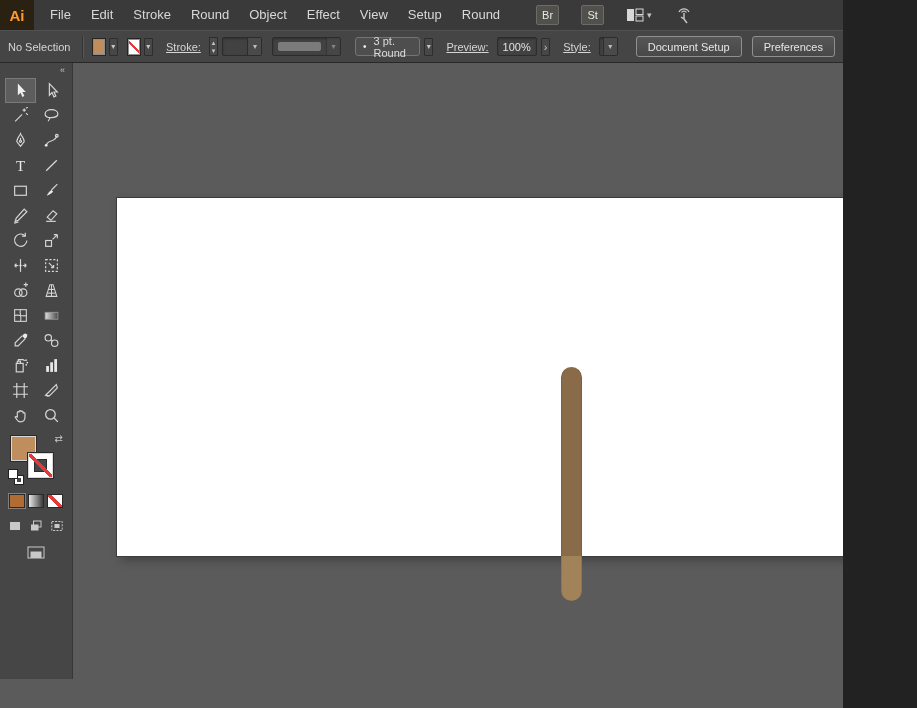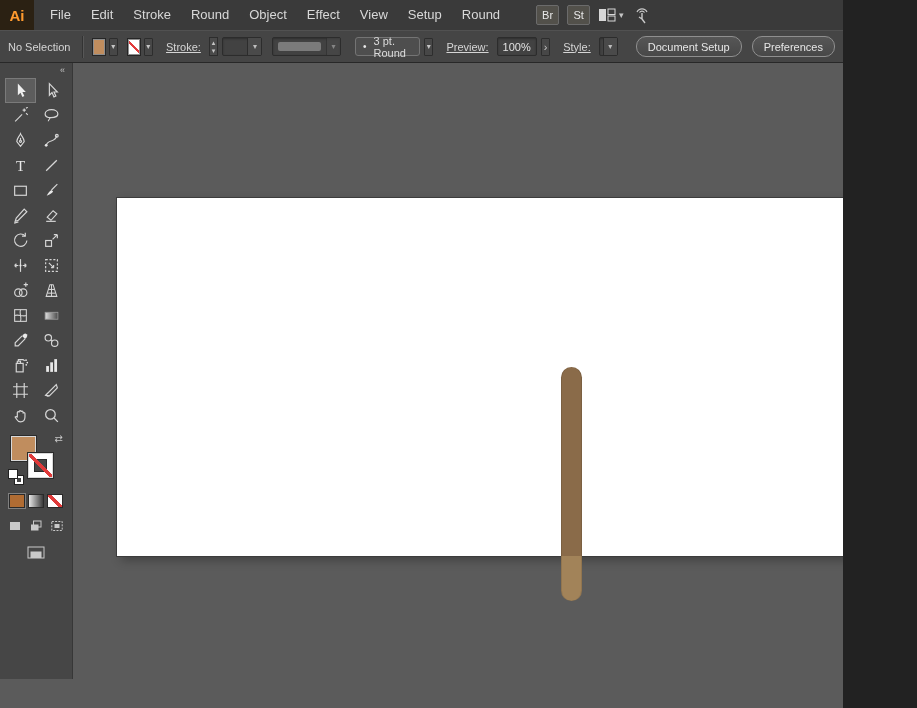--- a/index.html
+++ b/index.html
@@ -11,21 +11,21 @@
   }
 
   
   .menubar { display:flex; align-items:center; height:30px; background:#3a3a3a; }
   .logo {
     width:34px; height:30px; display:flex; align-items:center; justify-content:center;
     background:#2b2113; color:#ff9a2e; font-weight:bold; font-size:15px;
   }
   .menus { display:flex; margin-left:6px; }
   .menu-item { padding:0 10px; font-size:13px; line-height:30px; color:#d8d8d8; cursor:default; }
-  .menubar-right { display:flex; align-items:center; margin-left:26px; gap:8px; }
+  .menubar-right { display:flex; align-items:center; margin-left:26px; gap:22px; }
   .badge {
     width:23px; height:20px; display:flex; align-items:center; justify-content:center;
     background:#52504a; border:1px solid #6b6b6b; border-radius:2px;
     font-size:11px; color:#e8e8e8;
   }
   .ws { display:flex; align-items:center; gap:3px; }
   .chev { font-size:9px; color:#c5c5c5; }
 
   
   .controlbar {
@@ -71,21 +71,21 @@
     background:#4e4e4e; border:1px solid #747474; border-radius:3px; box-shadow:none;
   }
   .brush-dot { font-size:10px; color:#e8e8e8; }
   .opacity-combo { width:46px; margin-left:4px; }
   .opacity-chev { font-size:11px; }
   .style-combo { width:27px; margin-left:4px; }
   .cbtn {
     height:21px; padding:0 11px; margin-left:6px;
     font-family:inherit; font-size:11px; color:#e6e6e6;
     background:linear-gradient(#565656,#484848);
-    border:1px solid #8f8f8f; border-radius:10px; cursor:pointer; white-space:nowrap;
+    border:1px solid #8f8f8f; border-radius:3px; cursor:pointer; white-space:nowrap;
   }
   .cbtn.first { margin-left:14px; }
 
   
   .tabbar { height:29px; background:#2b2b2b; display:flex; border-bottom:1px solid #242424; }
   .tab {
     margin-left:88px; height:100%; display:flex; align-items:center; gap:14px;
     padding:0 11px; background:#4a4a4a; border-left:1px solid #222; border-right:1px solid #222;
     font-size:11px; color:#dedede; cursor:pointer;
   }

